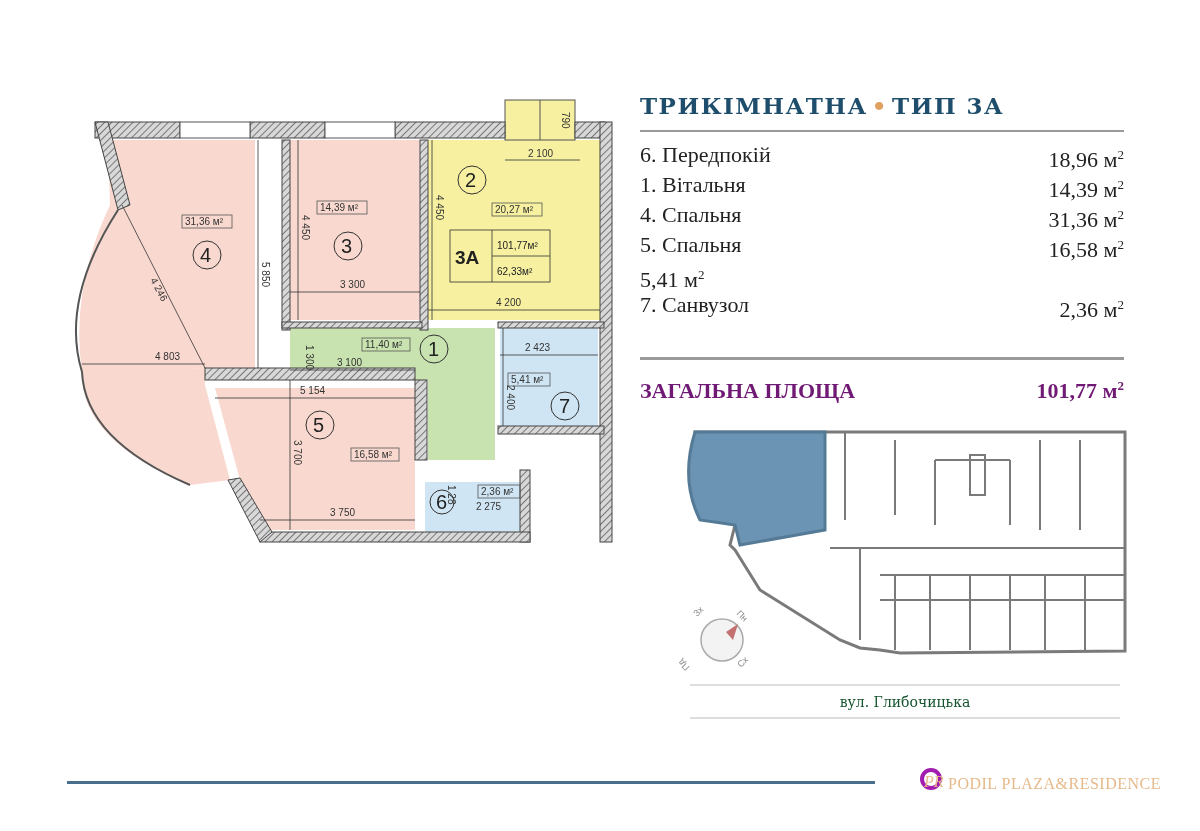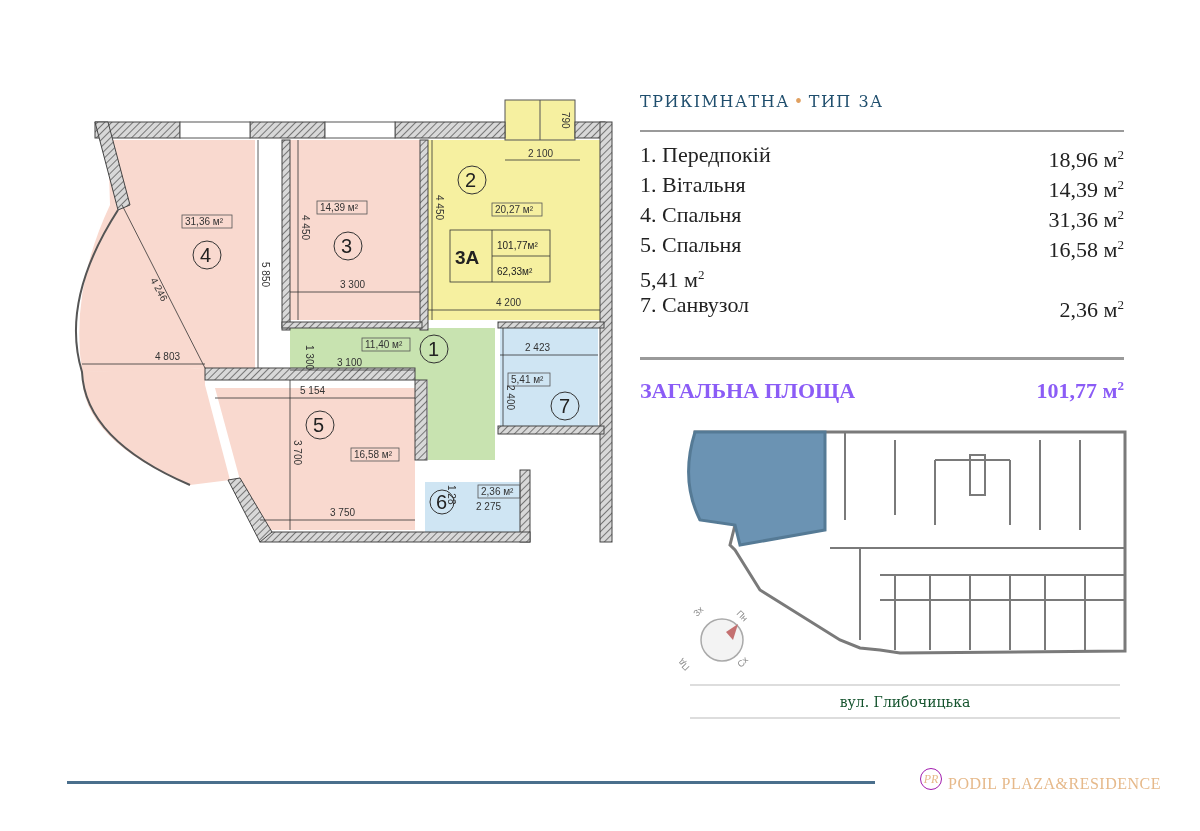--- a/index.html
+++ b/index.html
@@ -1,28 +1,28 @@
 <!DOCTYPE html>
 <html><head>
 <meta charset="utf-8">
 <style>
   * { box-sizing: border-box; margin: 0; padding: 0; }
   body { width: 1200px; height: 831px; background: #ffffff; position: relative; overflow: hidden; font-family: "Liberation Sans", sans-serif; }
   #plan { position: absolute; left: 0; top: 0; }
-  .title { position: absolute; left: 640px; top: 92px; font-family: "DejaVu Serif", serif; font-weight: normal; font-size: 16px; letter-spacing: 1.5px; color: #1f4e6d; white-space: nowrap; }
+  .title { position: absolute; left: 640px; top: 92px; font-family: "DejaVu Serif", serif; font-weight: bold; font-size: 23px; letter-spacing: 1.5px; color: #1f4e6d; white-space: nowrap; }
   .title .dot { color: #e0a060; margin: 0 4px; }
   .rule { position: absolute; left: 640px; width: 484px; background: #9a9a9a; }
   .rooms { position: absolute; left: 640px; top: 140px; width: 484px; font-family: "Liberation Serif", serif; font-size: 22px; color: #222; }
   .room-row { display: flex; justify-content: space-between; height: 30px; line-height: 30px; }
-  .total { position: absolute; left: 640px; top: 378px; width: 484px; display: flex; justify-content: space-between; font-family: "Liberation Serif", serif; font-weight: bold; font-size: 22px; color: #8b5cf6; }
+  .total { position: absolute; left: 640px; top: 378px; width: 484px; display: flex; justify-content: space-between; font-family: "Liberation Serif", serif; font-weight: bold; font-size: 22px; color: #701a75; }
   sup { font-size: 13px; }
   .street { position: absolute; left: 690px; top: 694px; width: 430px; text-align: center; font-family: "DejaVu Serif", serif; font-size: 14px; color: #14532d; }
   .footer-line { position: absolute; left: 67px; top: 781px; width: 808px; height: 3px; background: #4a6f8c; }
   .brand { position: absolute; left: 948px; top: 775px; font-family: "Liberation Serif", serif; font-size: 16px; color: #e6b98a; letter-spacing: 0.5px; }
-  .brand-logo { position: absolute; left: 920px; top: 768px; width: 22px; height: 22px; border: 1px solid #a21caf; border-radius: 50%; color: #e6b98a; font-family: "Liberation Serif", serif; font-style: italic; font-size: 12px; text-align: center; line-height: 20px; }
+  .brand-logo { position: absolute; left: 920px; top: 768px; width: 22px; height: 22px; border: 4px solid #a21caf; border-radius: 50%; color: #e6b98a; font-family: "Liberation Serif", serif; font-style: italic; font-size: 16px; text-align: center; line-height: 20px; }
 </style>
 </head>
 <body>
 
 <svg id="plan" width="1200" height="831">
   <defs>
     <pattern id="hatch" width="5" height="5" patternUnits="userSpaceOnUse" patternTransform="rotate(45)">
       <rect width="5" height="5" fill="#d8d8d8"></rect>
       <line x1="0" y1="0" x2="0" y2="5" stroke="#555" stroke-width="1.5"></line>
     </pattern>
@@ -189,21 +189,21 @@
   </g>
 </svg>
 
 <div class="title">
   <span>ТРИКІМНАТНА</span><span class="dot">•</span><span>ТИП 3А</span>
 </div>
 <div class="rule" style="top:130px;height:2px;"></div>
 
 <div class="rooms">
   <div class="room-row">
-      <span>1. Передпокій</span>
+      <span>6. Передпокій</span>
       <span><span>18,96 м</span><sup>2</sup></span>
     </div>
   <div class="room-row">
       <span>1. Вітальня</span>
       <span><span>14,39 м</span><sup>2</sup></span>
     </div>
   <div class="room-row">
       <span>4. Спальня</span>
       <span><span>31,36 м</span><sup>2</sup></span>
     </div>

